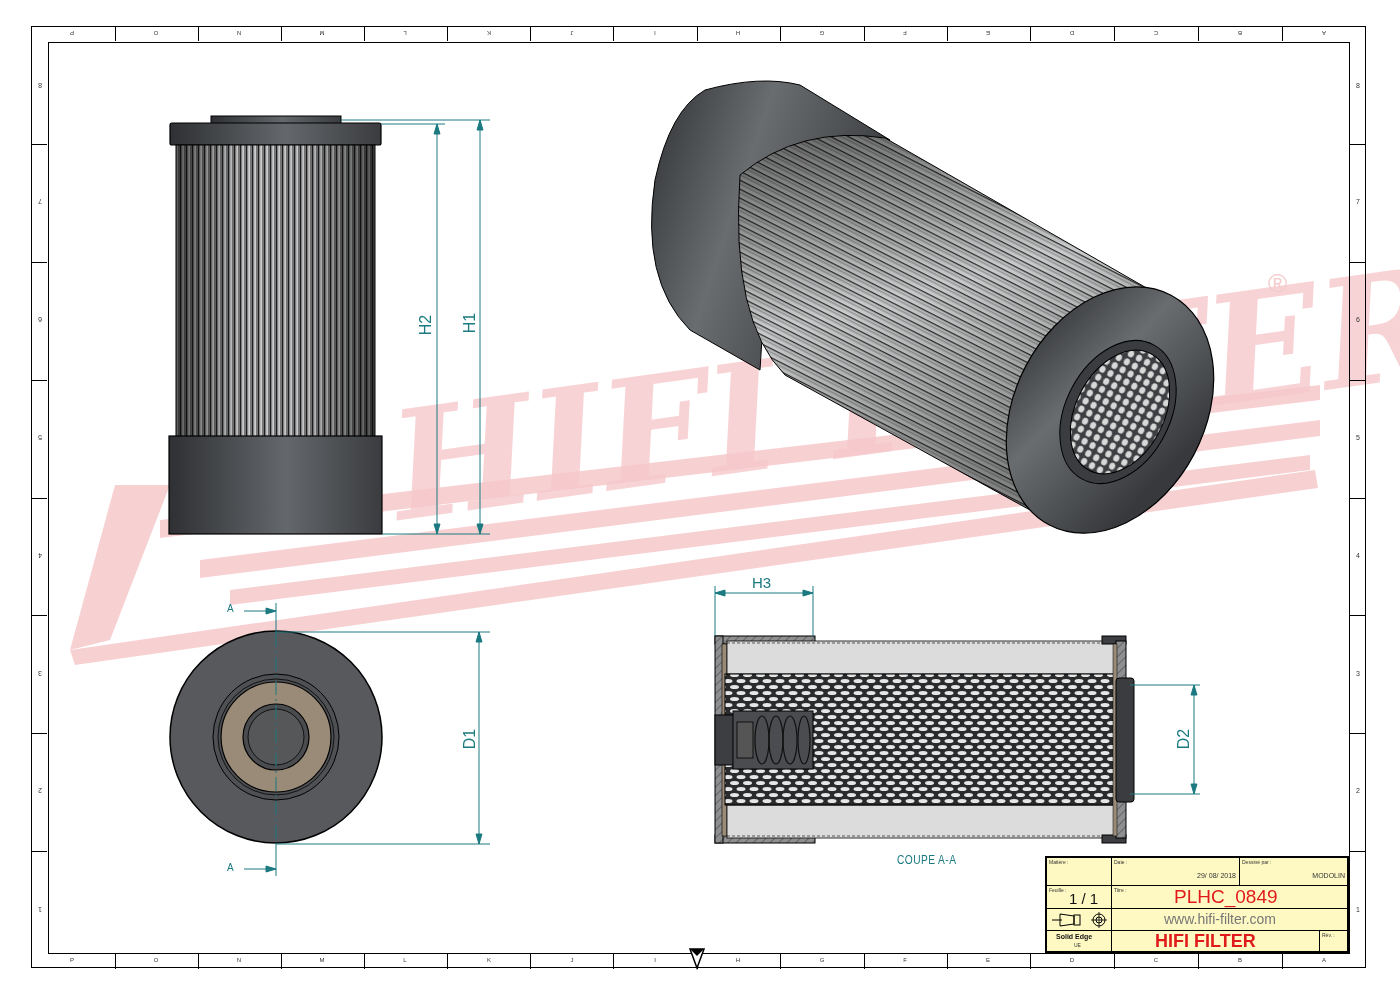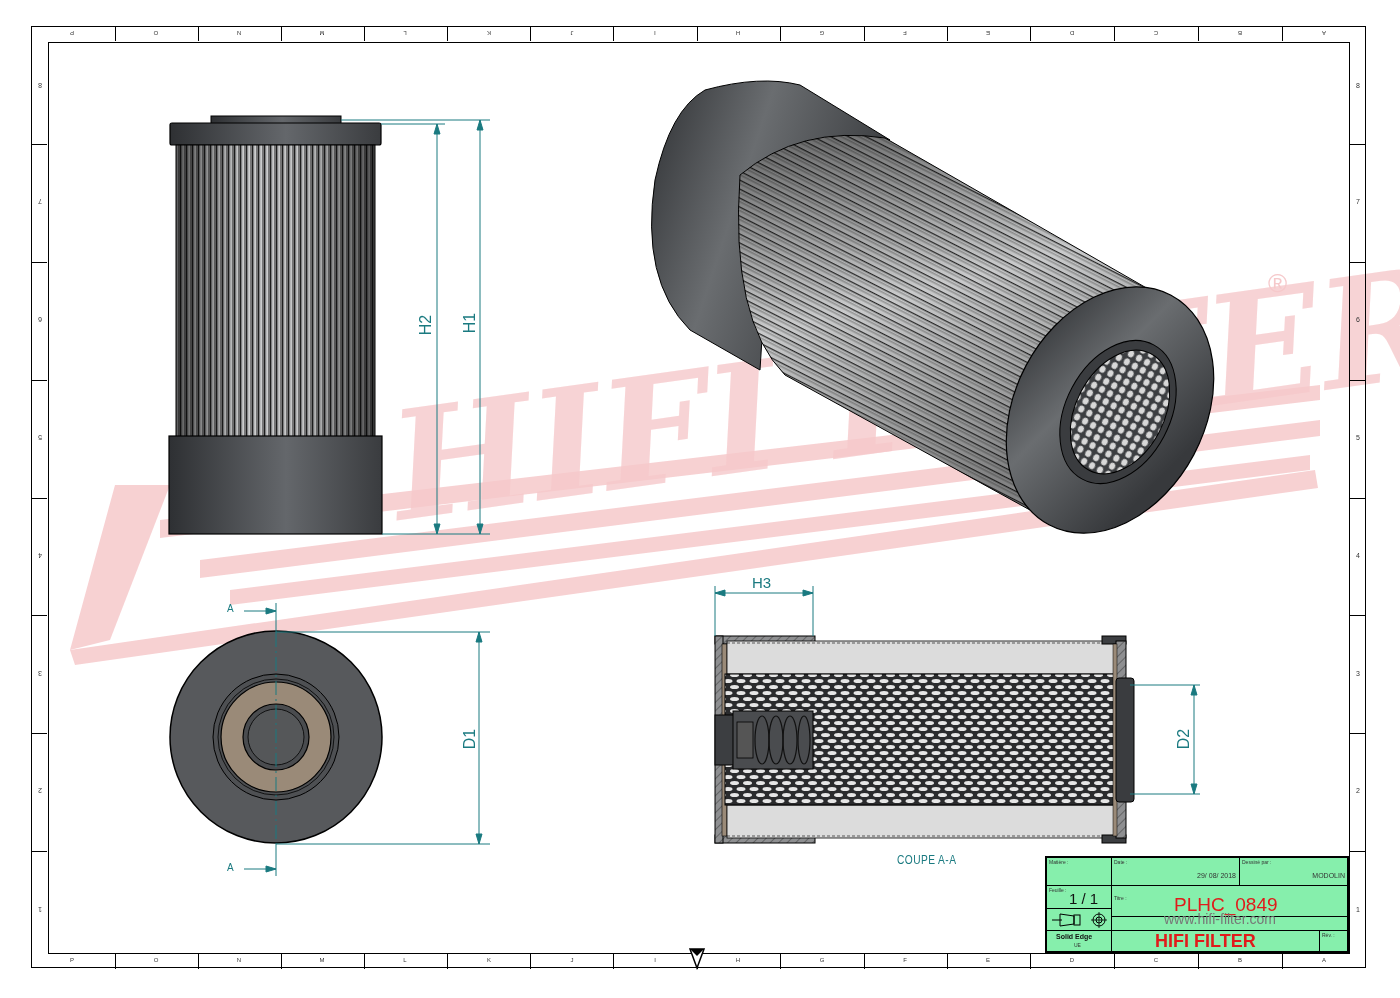--- a/index.html
+++ b/index.html
@@ -10,21 +10,21 @@
   .zone-h{font-size:6px;color:#333;text-align:center;width:20px;margin-left:-10px;}
   .zone-h.top{transform:rotate(180deg);}
   .zone-v{font-size:7px;color:#333;width:12px;text-align:center;}
   .zone-v.left{transform:rotate(180deg);}
   .tick-v{width:1px;height:15px;background:#000;}
   .tick-h{height:1px;width:16px;background:#000;}
   .dim-label{color:#1a7a80;font-size:16px;}
   .dim-label.rot{transform:rotate(-90deg);transform-origin:center;}
   .section-caption{color:#1a7a80;font-size:12px;letter-spacing:0.5px;transform:scaleX(0.85);transform-origin:left;}
   
-  .tb{left:1045px;top:856px;width:304px;height:97px;border:2px solid #000;box-sizing:border-box;background:#86efac;}
+  .tb{left:1045px;top:856px;width:304px;height:97px;border:2px solid #000;box-sizing:border-box;background:#fef9c3;}
   .tb-cell{position:absolute;box-sizing:border-box;border-right:1px solid #000;border-bottom:1px solid #000;}
   .tb-lbl{position:absolute;left:2px;top:1px;font-size:5px;color:#333;}
   .tb-val{position:absolute;font-size:7px;color:#333;}
   .tb-code{font-size:19px;color:#e01b1b;}
   .tb-url{font-size:14px;color:#777;}
   .tb-brand{font-size:18px;font-weight:bold;color:#e01b1b;}
   .tb-sheet{font-size:15px;color:#111;}
   .tb-sw{font-size:7px;font-weight:bold;color:#111;}
 </style>
 </head>
@@ -324,21 +324,21 @@
   </div>
   <div class="tb-cell" style="left:193px;top:0;width:107px;height:28px;border-right:none">
     <span class="tb-lbl">Dessiné par :</span>
     <span class="tb-val" style="right:2px;top:14px">MODOLIN</span>
   </div>
 
   <div class="tb-cell" style="left:0;top:28px;width:65px;height:23px">
     <span class="tb-lbl">Feuille :</span>
     <span class="tb-sheet" style="position:absolute;left:22px;top:4px">1 / 1</span>
   </div>
-  <div class="tb-cell" style="left:65px;top:36px;width:235px;height:23px;border-right:none">
+  <div class="tb-cell" style="left:65px;top:28px;width:235px;height:23px;border-right:none">
     <span class="tb-lbl">Titre :</span>
     <span class="tb-code" style="position:absolute;left:62px;top:0">PLHC_0849</span>
   </div>
 
   <div class="tb-cell" style="left:0;top:51px;width:65px;height:22px">
     <svg width="60" height="20" style="position:absolute;left:3px;top:1px">
       <line x1="2" y1="10" x2="12" y2="10" stroke="#000" stroke-width="1"></line>
       <polygon points="10,4 24,6 24,14 10,16" fill="none" stroke="#000" stroke-width="1"></polygon>
       <rect x="24" y="5" width="6" height="10" fill="none" stroke="#000" stroke-width="1"></rect>
       <circle cx="49" cy="10" r="6" fill="none" stroke="#000" stroke-width="1"></circle>

